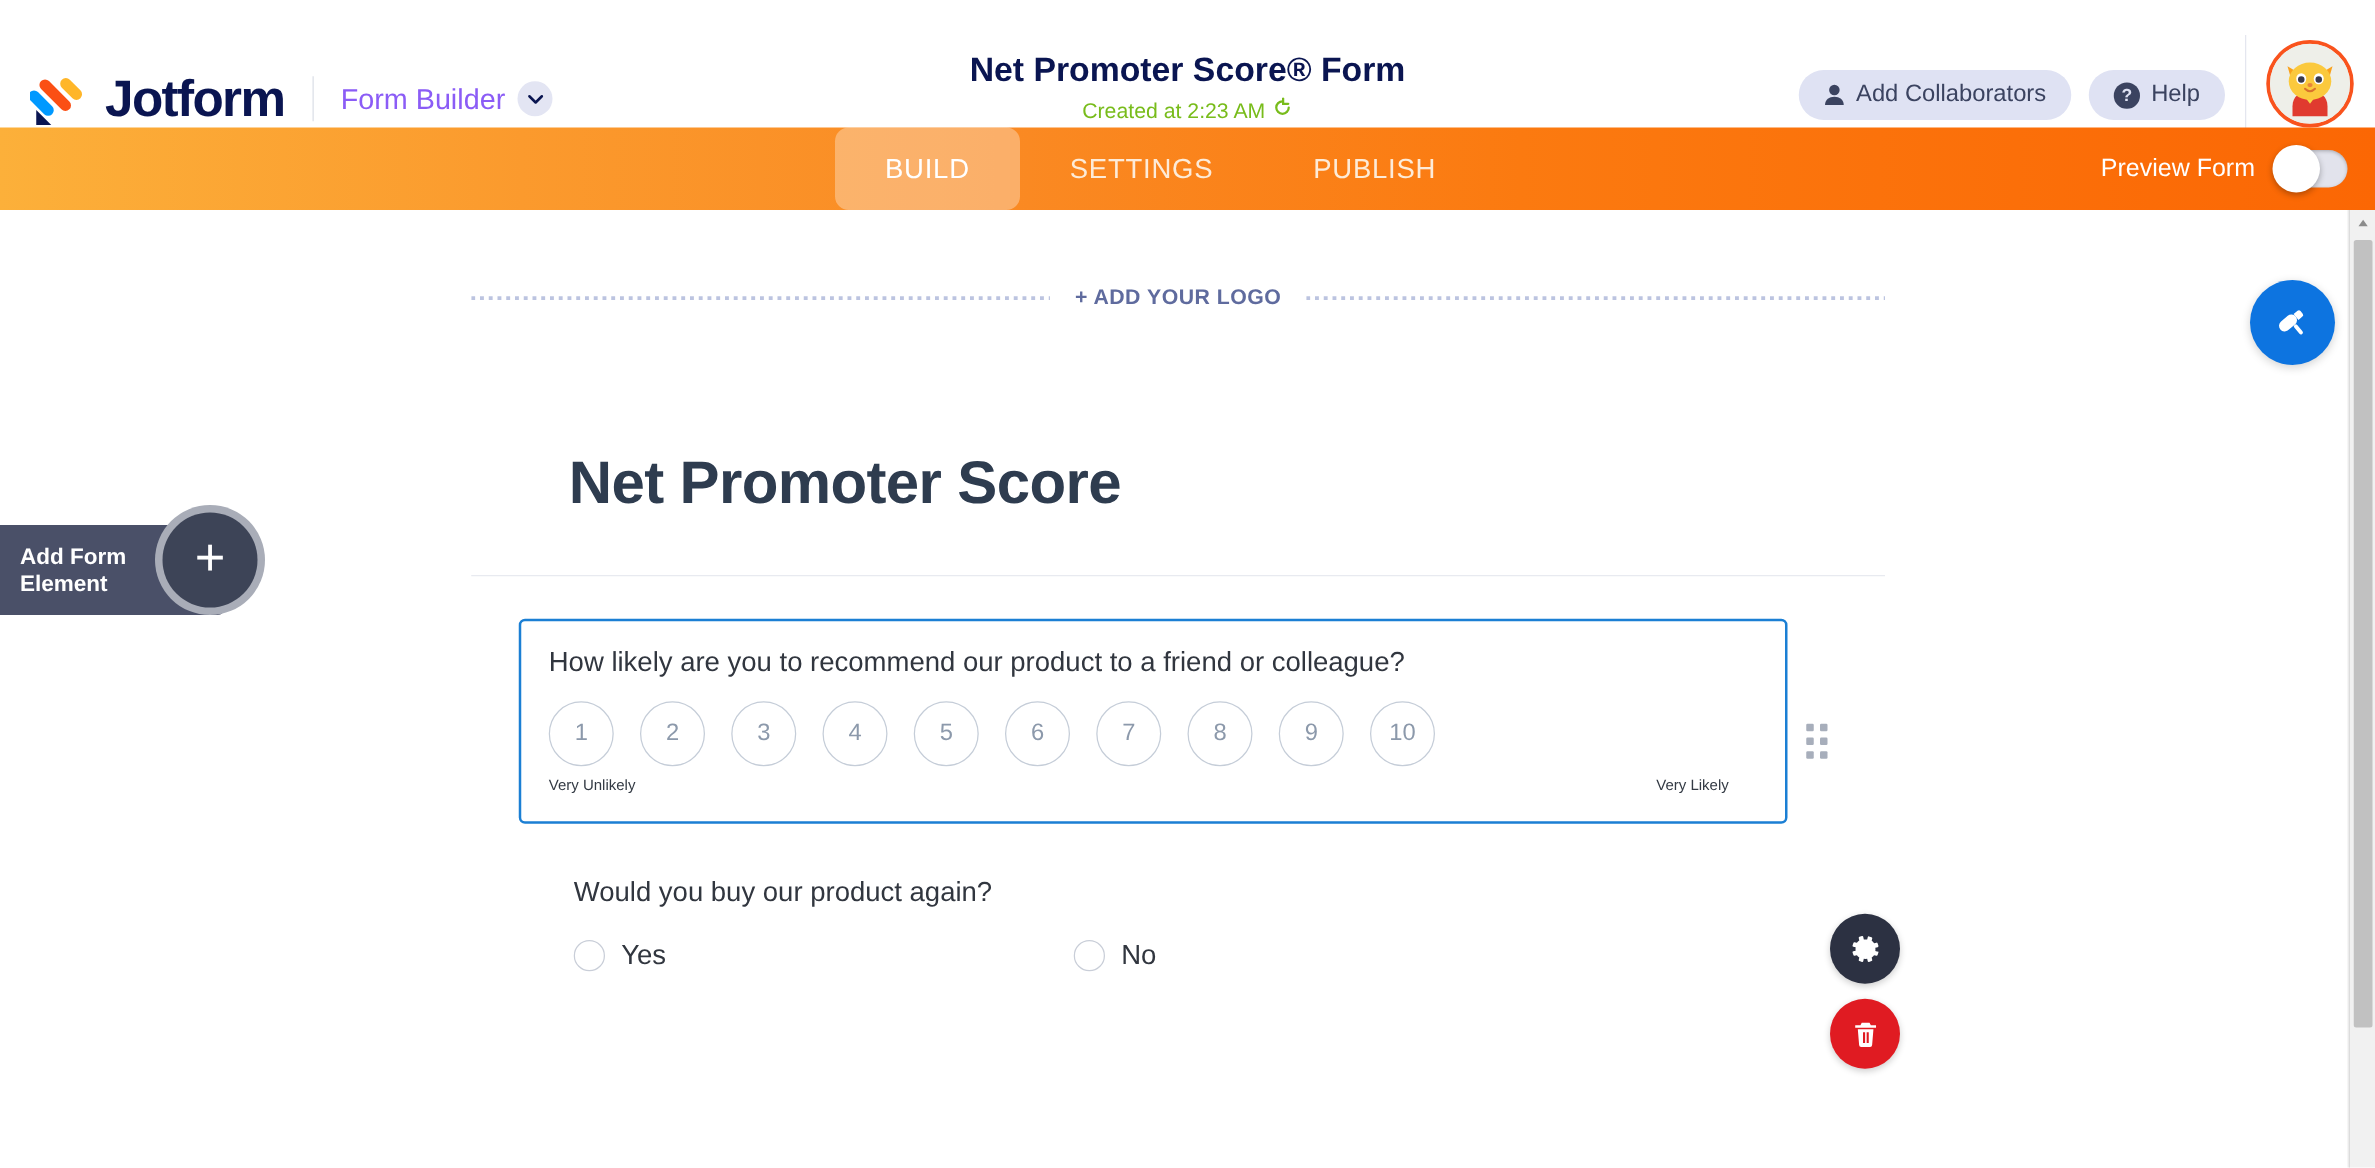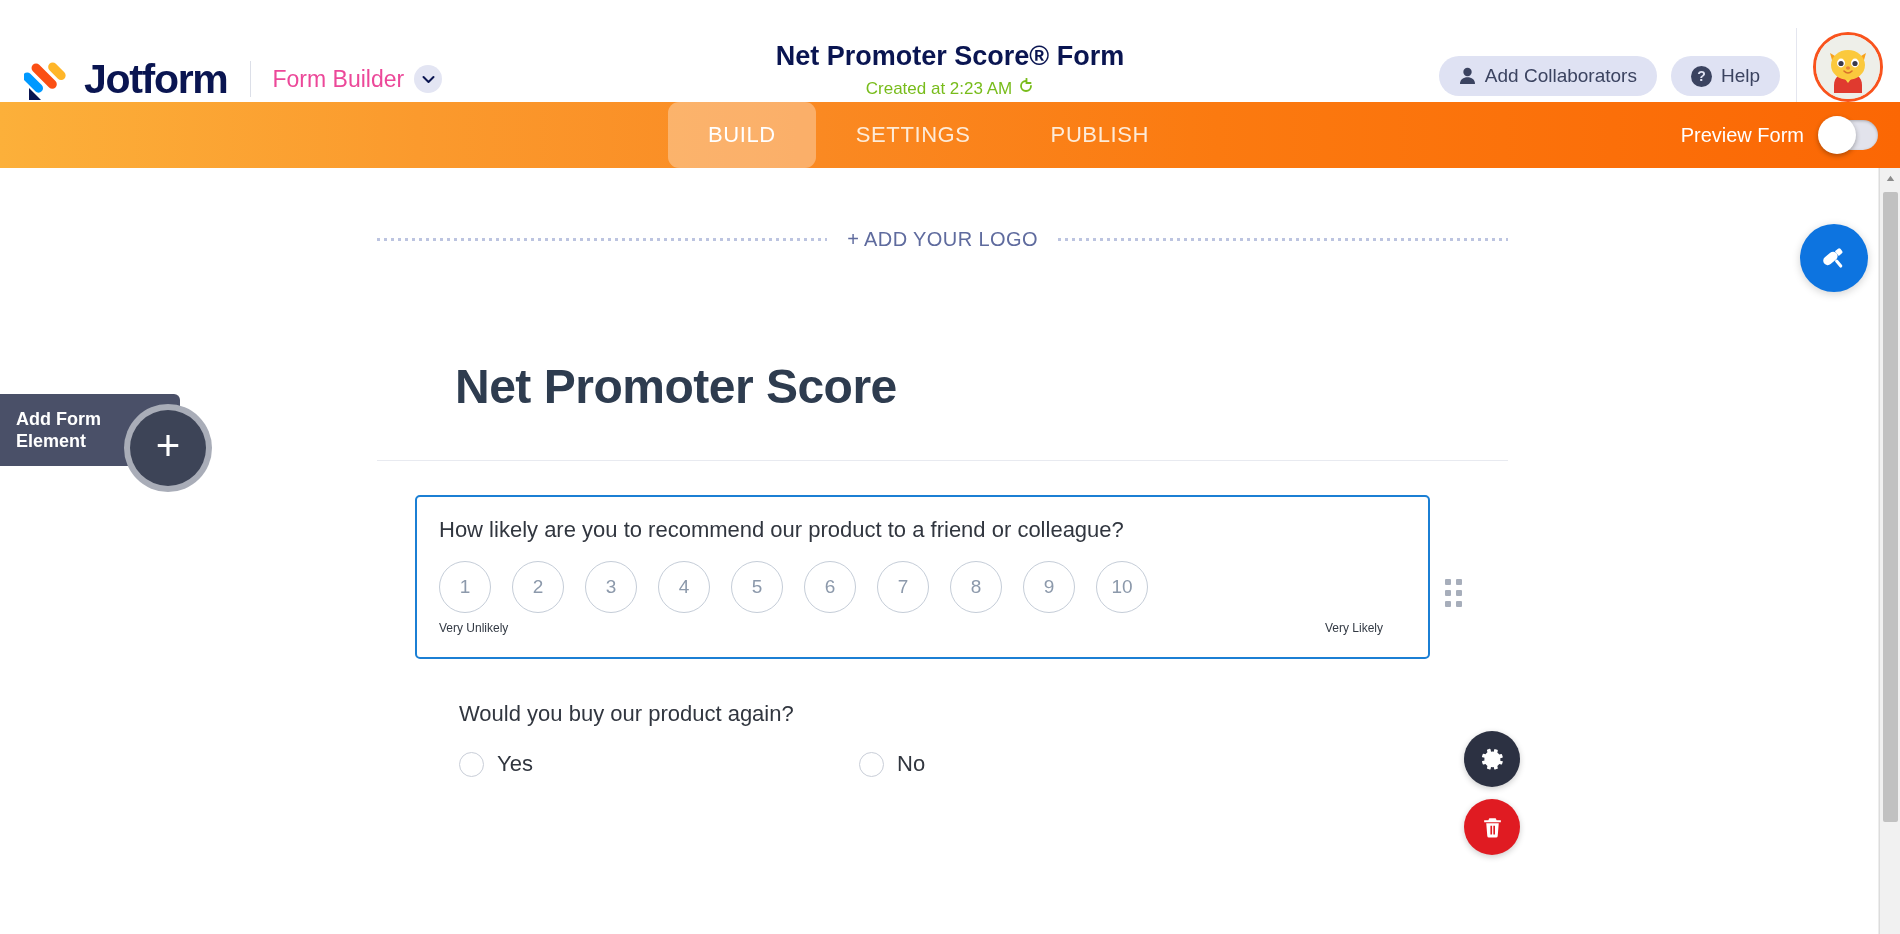--- a/index.html
+++ b/index.html
@@ -15,21 +15,21 @@
     background: #ffffff; display: flex; align-items: flex-start; margin-top: 28px;
   }
   .brand { display: flex; align-items: center; height: 102px; padding-left: 24px; }
   .logo-mark { width: 46px; height: 46px; position: relative; margin-right: 14px; }
   .brand-name {
     font-size: 41px; font-weight: bold; color: #0a1551;
     letter-spacing: -1.3px; line-height: 1;
   }
   .divider-v { width: 1px; height: 36px; background: #dcdfe8; margin: 0 22px; }
   .form-builder-wrap { display: flex; align-items: center; gap: 10px; }
-  .form-builder-label { font-size: 23px; color: #ec4899; }
+  .form-builder-label { font-size: 23px; color: #8b5cf6; }
   .chev-circle {
     width: 28px; height: 28px; border-radius: 50%; background: #e3e5f3;
     display: flex; align-items: center; justify-content: center;
   }
   .chev-circle svg { display: block; }
 
   .title-block {
     position: absolute; left: 0; right: 0; top: 12px;
     text-align: center; pointer-events: none;
   }
@@ -100,21 +100,21 @@
   }
 
   
   .canvas {
     position: absolute; left: 0; top: 168px; width: 1879px; height: 766px;
     background: #ffffff; overflow: hidden;
   }
 
   
   .add-element {
-    position: absolute; left: 0; top: 226px;
+    position: absolute; left: 0; top: 252px;
     background: #4a5068; color: #fff; border-radius: 0 6px 6px 0;
     height: 72px; width: 180px;
     display: flex; align-items: center; cursor: pointer;
   }
   .add-element .ae-text {
     font-size: 18px; font-weight: bold; line-height: 1.25;
     padding-left: 16px; width: 124px;
   }
   .add-plus-ring {
     position: absolute; left: 124px; top: 236px;
@@ -136,21 +136,21 @@
   }
   .logo-row {
     position: absolute; left: 377px; top: 60px; width: 1131px;
     display: flex; align-items: center; gap: 20px;
   }
   .dots-line { flex: 1; height: 3px;
     background-image: linear-gradient(to right, #bcc4e0 0 3px, transparent 3px 7px);
     background-size: 7px 3px; background-repeat: repeat-x;
   }
   .add-logo-text {
-    font-size: 20px; color: #5f6b9e; letter-spacing: .4px; font-weight: 400;
+    font-size: 17px; color: #5f6b9e; letter-spacing: .4px; font-weight: 700;
     cursor: pointer; white-space: nowrap;
   }
 
   .sheet-head {
     padding: 52px 0 46px 78px; border-bottom: 1px solid #e8eaf0;
   }
   .sheet-title { font-size: 48px; font-weight: bold; color: #2e3c4f; letter-spacing: -.5px; }
 
   
   .q-block-sel {

